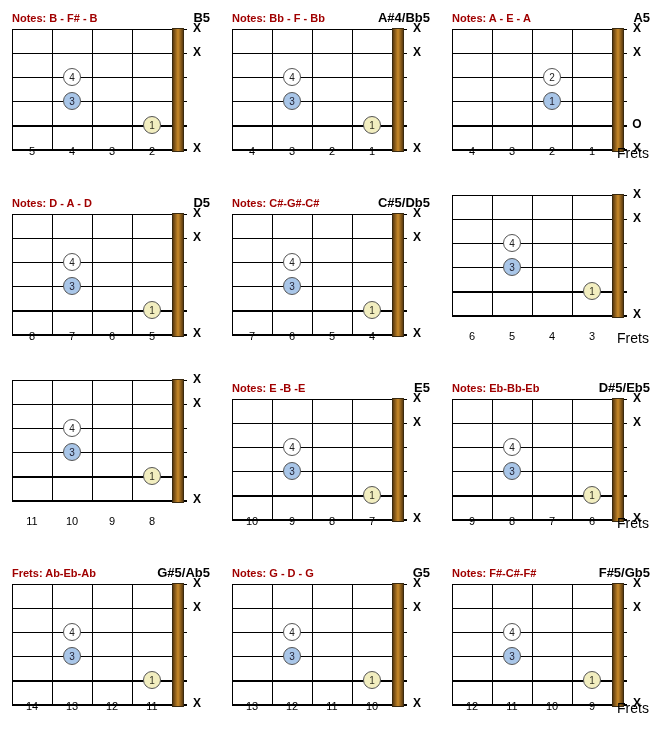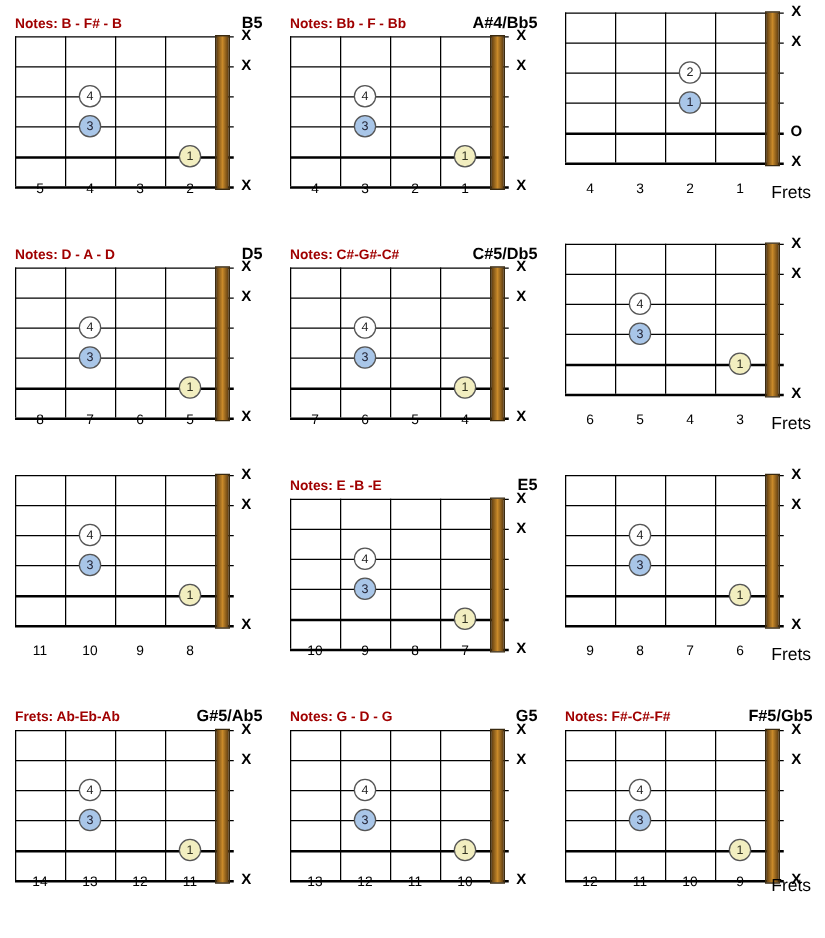--- a/index.html
+++ b/index.html
@@ -202,20 +202,24 @@
         <div class="dot yellow" style="left: 131px; top: 87px;">1</div>
       </div>
       <div class="fretnums">
         <div class="fn fn0">4</div>
         <div class="fn fn1">3</div>
         <div class="fn fn2">2</div>
         <div class="fn fn3">1</div>
       </div>
     </div>
     <div class="chord">
+      <div class="hdr">
+        <span class="notes">Notes: A - E - A</span>
+        <span class="name">A5</span>
+      </div>
       <div class="board">
         <div class="string s0"></div>
         <div class="string s1"></div>
         <div class="string s2"></div>
         <div class="string s3"></div>
         <div class="string s4"></div>
         <div class="string s5"></div>
         <div class="fret f0"></div>
         <div class="fret f1"></div>
         <div class="fret f2"></div>
@@ -396,20 +400,24 @@
         <div class="dot yellow" style="left: 131px; top: 87px;">1</div>
       </div>
       <div class="fretnums">
         <div class="fn fn0">10</div>
         <div class="fn fn1">9</div>
         <div class="fn fn2">8</div>
         <div class="fn fn3">7</div>
       </div>
     </div>
     <div class="chord">
+      <div class="hdr">
+        <span class="notes">Notes: Eb-Bb-Eb</span>
+        <span class="name">D#5/Eb5</span>
+      </div>
       <div class="board">
         <div class="string s0"></div>
         <div class="string s1"></div>
         <div class="string s2"></div>
         <div class="string s3"></div>
         <div class="string s4"></div>
         <div class="string s5"></div>
         <div class="fret f0"></div>
         <div class="fret f1"></div>
         <div class="fret f2"></div>

